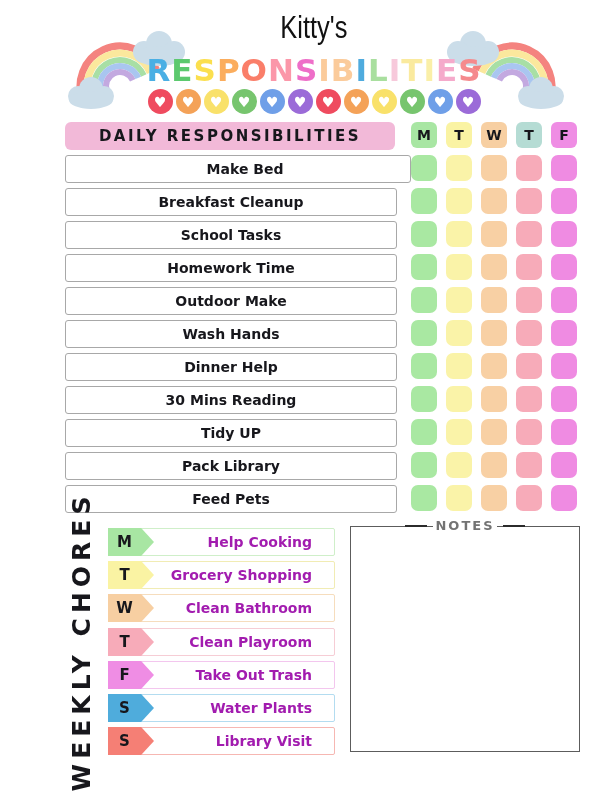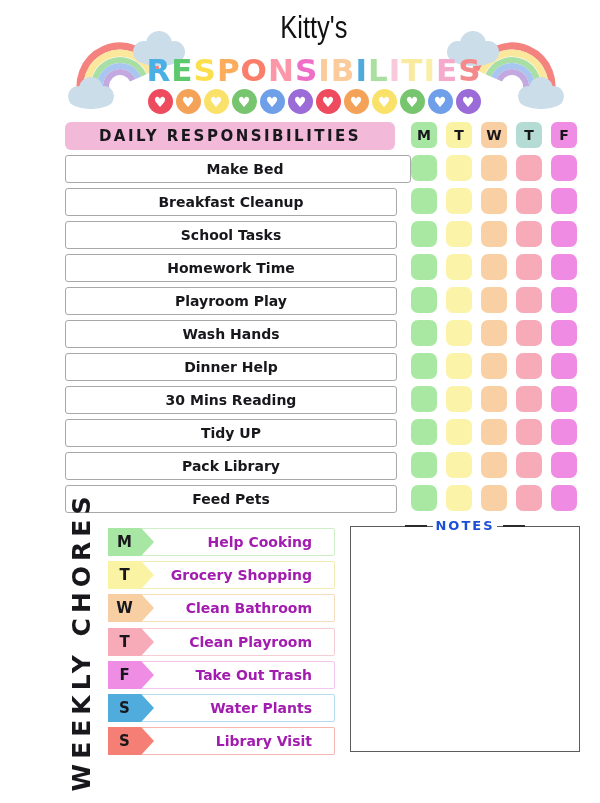--- a/index.html
+++ b/index.html
@@ -47,21 +47,21 @@
           display:flex;align-items:center;justify-content:flex-start;}
   .chore-badge span{width:33px;text-align:center;font-size:15px;font-weight:800;color:#17171c;}
   .chore-text{flex:1;text-align:right;padding-right:22px;font-size:14px;font-weight:700;color:#a21caf;}
 
   
   .notes-box{position:absolute;left:330px;top:526px;width:230px;height:226px;
           border:1.5px solid #5c5c5c;background:#fff;box-sizing:border-box;}
   .notes-label-row{position:absolute;left:330px;top:518px;width:230px;display:flex;
           align-items:center;justify-content:center;gap:6px;}
   .notes-line{width:22px;height:2px;background:#2b2b2b;}
-  .notes-label{font-size:13px;font-weight:800;letter-spacing:2px;color:#1d4ed8;background:#fff;
+  .notes-label{font-size:13px;font-weight:800;letter-spacing:2px;color:#737373;background:#fff;
           padding:0 2px;}
 </style>
 </head>
 <body>
 
 <div id="page">
 
   <svg class="rainbow left" viewBox="0 0 124 92">
     <g transform="rotate(-24 56 62)">
       <path d="M 16 62 A 40 40 0 0 1 96 62" fill="none" stroke="#F4837F" stroke-width="7"></path>
@@ -149,21 +149,21 @@
       <div class="checkbox" style="left: 426px; top: 221px; background: rgb(250, 243, 168);"></div>
       <div class="checkbox" style="left: 461px; top: 221px; background: rgb(248, 208, 164);"></div>
       <div class="checkbox" style="left: 496px; top: 221px; background: rgb(247, 171, 185);"></div>
       <div class="checkbox" style="left: 531px; top: 221px; background: rgb(239, 139, 226);"></div>
       <div class="task-bar" style="top: 254px;">Homework Time</div>
       <div class="checkbox" style="left: 391px; top: 254px; background: rgb(169, 232, 162);"></div>
       <div class="checkbox" style="left: 426px; top: 254px; background: rgb(250, 243, 168);"></div>
       <div class="checkbox" style="left: 461px; top: 254px; background: rgb(248, 208, 164);"></div>
       <div class="checkbox" style="left: 496px; top: 254px; background: rgb(247, 171, 185);"></div>
       <div class="checkbox" style="left: 531px; top: 254px; background: rgb(239, 139, 226);"></div>
-      <div class="task-bar" style="top: 287px;">Playroom Play</div>
+      <div class="task-bar" style="top: 287px;">Outdoor Make</div>
       <div class="checkbox" style="left: 391px; top: 287px; background: rgb(169, 232, 162);"></div>
       <div class="checkbox" style="left: 426px; top: 287px; background: rgb(250, 243, 168);"></div>
       <div class="checkbox" style="left: 461px; top: 287px; background: rgb(248, 208, 164);"></div>
       <div class="checkbox" style="left: 496px; top: 287px; background: rgb(247, 171, 185);"></div>
       <div class="checkbox" style="left: 531px; top: 287px; background: rgb(239, 139, 226);"></div>
       <div class="task-bar" style="top: 320px;">Wash Hands</div>
       <div class="checkbox" style="left: 391px; top: 320px; background: rgb(169, 232, 162);"></div>
       <div class="checkbox" style="left: 426px; top: 320px; background: rgb(250, 243, 168);"></div>
       <div class="checkbox" style="left: 461px; top: 320px; background: rgb(248, 208, 164);"></div>
       <div class="checkbox" style="left: 496px; top: 320px; background: rgb(247, 171, 185);"></div>

